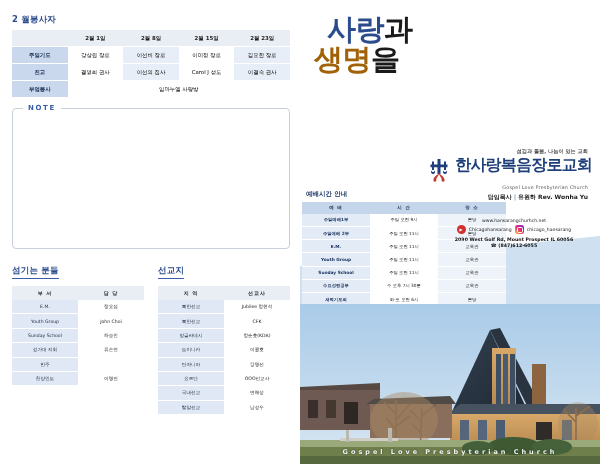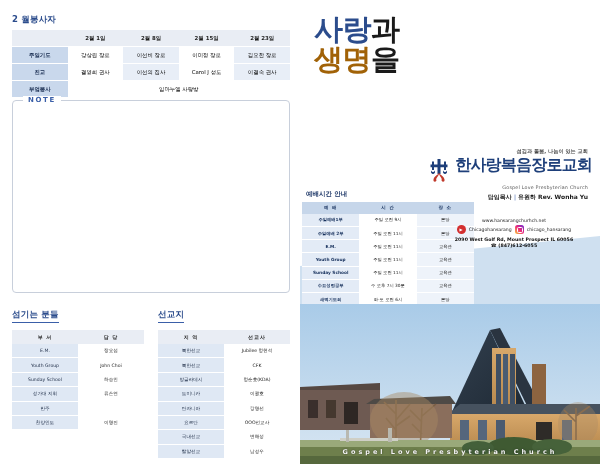--- a/index.html
+++ b/index.html
@@ -25,21 +25,21 @@
   .vol-table { font-size: 5.4px; table-layout: fixed; }
   .vol-table td, .vol-table th { text-align: center; padding: 4.5px 1px; border-bottom: 1px solid #ffffff; }
   .vol-table thead th { background: #e9edf4; color: #1c1c1c; font-weight: bold; font-size: 5.4px; }
   .vol-table thead th.blank { background: #e9edf4; }
   .vol-table .rowhead { background: #c9d8ec; font-weight: bold; color: #11254a; width: 20%; }
   .vol-table .cell-a { background: #ffffff; }
   .vol-table .cell-b { background: #e8eef7; }
   .vol-table .wide { background: #ffffff; }
 
   .note-box {
-    margin-top: 2px; height: 193px;
+    margin-top: 10px; height: 141px;
     border: 1px solid #c8cfdb; border-radius: 4px;
     position: relative; background: #fff;
   }
   .note-label {
     position: absolute; top: -5px; left: 10px; background: #fff;
     padding: 0 5px; font-size: 7px; font-weight: bold; color: #3a5fa8;
     letter-spacing: 1.6px;
   }
 
   .bottom-tables { display: flex; gap: 14px; margin-top: 9px; }
@@ -51,35 +51,35 @@
   }
   .mini-table td { padding: 4.2px 1px; text-align: center; border-bottom: 1px solid #fff; }
   .mini-table td.k { background: #dfe8f4; color: #1c2b45; }
   .mini-table td.v { background: #ffffff; color: #1c1c1c; }
 
   
   .right-panel { width: 300px; height: 464px; position: relative; overflow: hidden; background: #fff; }
 
   .headline { position: absolute; left: 14px; top: 14px; line-height: 1.04; }
   .headline div { font-size: 29px; font-weight: bold; letter-spacing: -0.5px; }
-  .hl-dark { color: #2b4c8c; }
+  .hl-dark { color: #2b4c8c; margin-left: 13px; }
   .hl-light { color: #a16207; }
   .hl-black { color: #1a1a1a; }
 
   .brand { position: absolute; right: 8px; top: 148px; text-align: right; width: 290px; }
   .brand-tag { font-size: 5.2px; color: #4a4a4a; font-weight: bold; margin-bottom: 2px; margin-right: 4px; }
   .brand-row { display: flex; align-items: flex-start; justify-content: flex-end; gap: 3px; }
   .brand-name { font-size: 16px; font-weight: bold; color: #1e3f7a; letter-spacing: -0.8px; line-height: 1; }
   .brand-en { font-size: 4.8px; color: #5b5b5b; letter-spacing: 0.2px; margin-top: 1.5px; margin-right: 4px; }
   .brand-pastor { font-size: 6px; color: #1a1a1a; font-weight: bold; margin-top: 3px; margin-right: 4px; }
   .brand-pastor .sep { color: #3a5fa8; font-weight: normal; }
 
   .logo-mark { width: 26px; height: 26px; position: relative; flex: 0 0 26px; }
 
-  .sched { position: absolute; left: 2px; top: 190px; width: 172px; }
+  .sched { position: absolute; left: 2px; top: 190px; width: 204px; }
   .sched-title { font-size: 6.5px; font-weight: bold; color: #1b3566; margin-bottom: 3px; margin-left: 4px; }
   .sched-table { font-size: 4.3px; table-layout: fixed; }
   .sched-table th {
     background: #c6d6ea; color: #16305c; font-weight: bold;
     padding: 3.4px 1px; text-align: center; font-size: 4.5px; letter-spacing: 1px;
   }
   .sched-table td { padding: 3.6px 1px; text-align: center; border-bottom: 1px solid #fff; }
   .sched-table td.k { background: #e3ebf6; color: #16305c; font-weight: bold; }
   .sched-table td.t { background: #ffffff; color: #222; }
   .sched-table td.p { background: #eef3fa; color: #222; }

